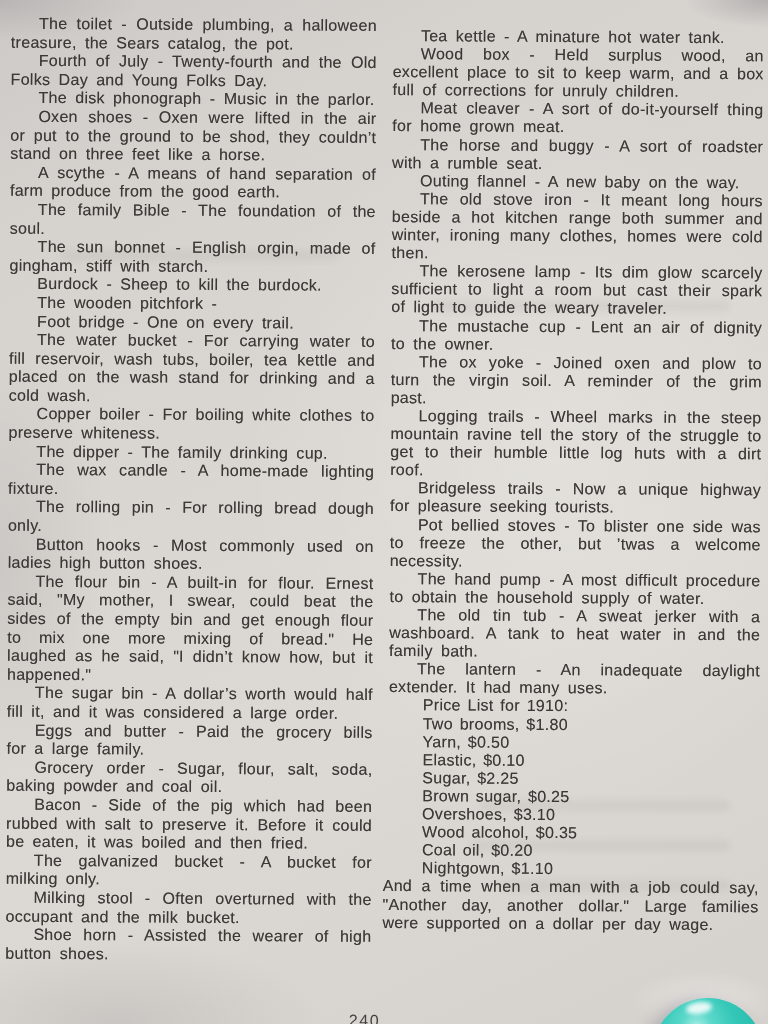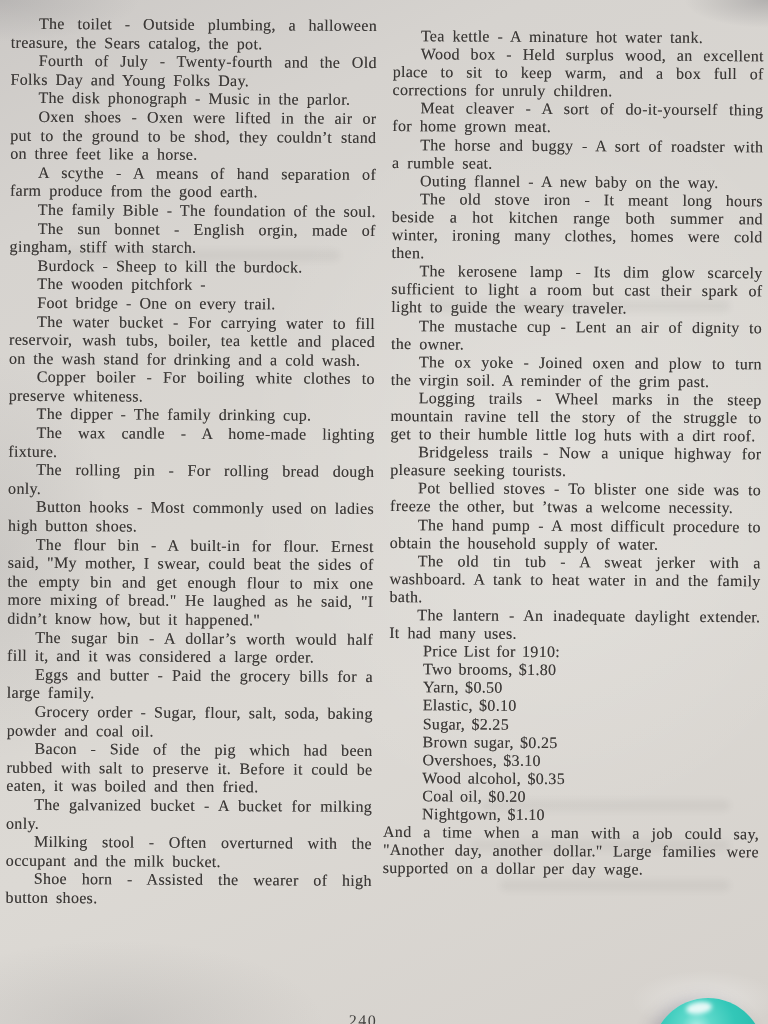--- a/index.html
+++ b/index.html
@@ -4,21 +4,21 @@
 <style>
   html, body {
     margin: 0; padding: 0;
     width: 768px; height: 1024px;
     overflow: hidden;
     background: #d6d3ce;
   }
   .page {
     position: absolute; inset: 0;
     background: linear-gradient(155deg, #ccc9c6 0%, #d6d3cf 18%, #dad7d2 45%, #dcd9d4 65%, #d5d1cc 100%);
-    font-family: Liberation Serif, serif;
+    font-family: Liberation Sans, sans-serif;
     color: #3b3836;
   }
   
   .page::before {
     content: ""; position: absolute; inset: 0; pointer-events: none;
     background:
       radial-gradient(ellipse 120px 40px at 100% 0%, rgba(95,95,100,0.30), transparent 70%),
       radial-gradient(ellipse 200px 60px at 0% 0%, rgba(95,95,100,0.18), transparent 70%),
       radial-gradient(ellipse 160px 300px at 0% 55%, rgba(100,100,105,0.12), transparent 70%),
       radial-gradient(ellipse 300px 120px at 15% 100%, rgba(100,100,105,0.14), transparent 70%),

